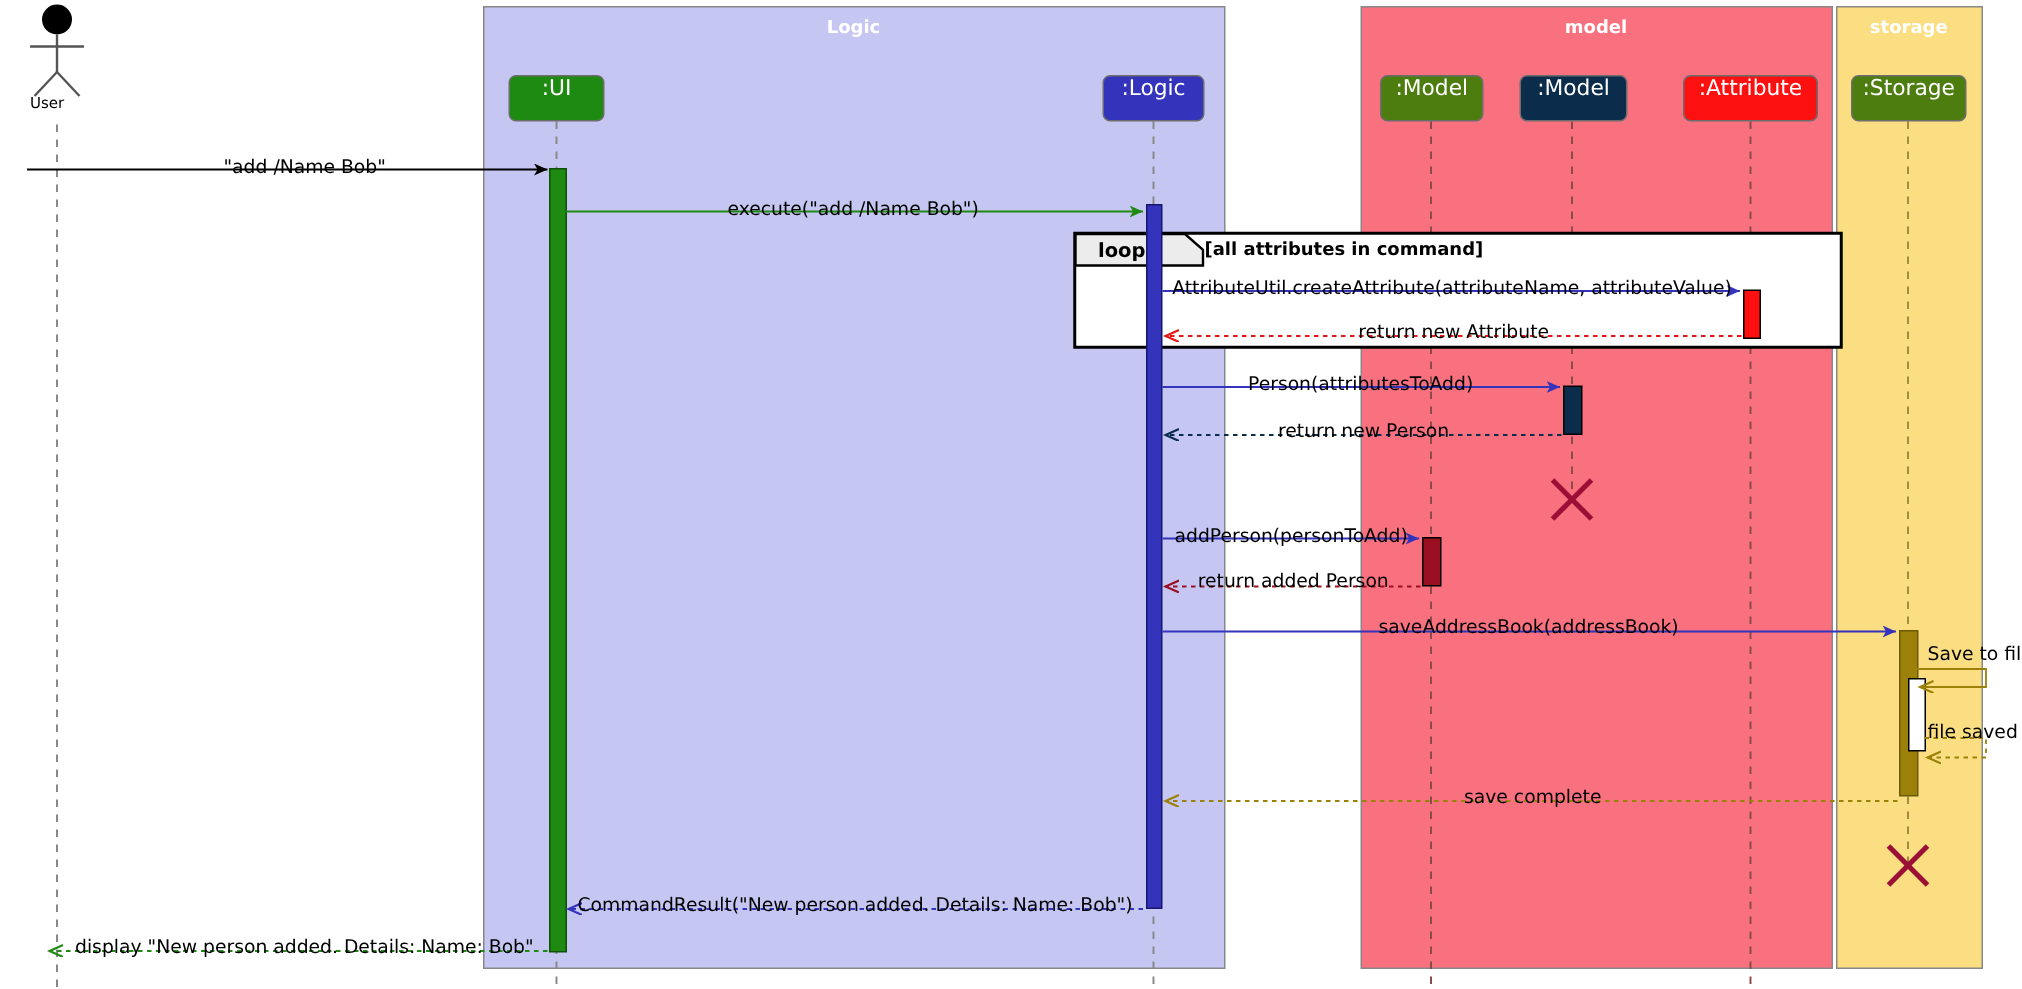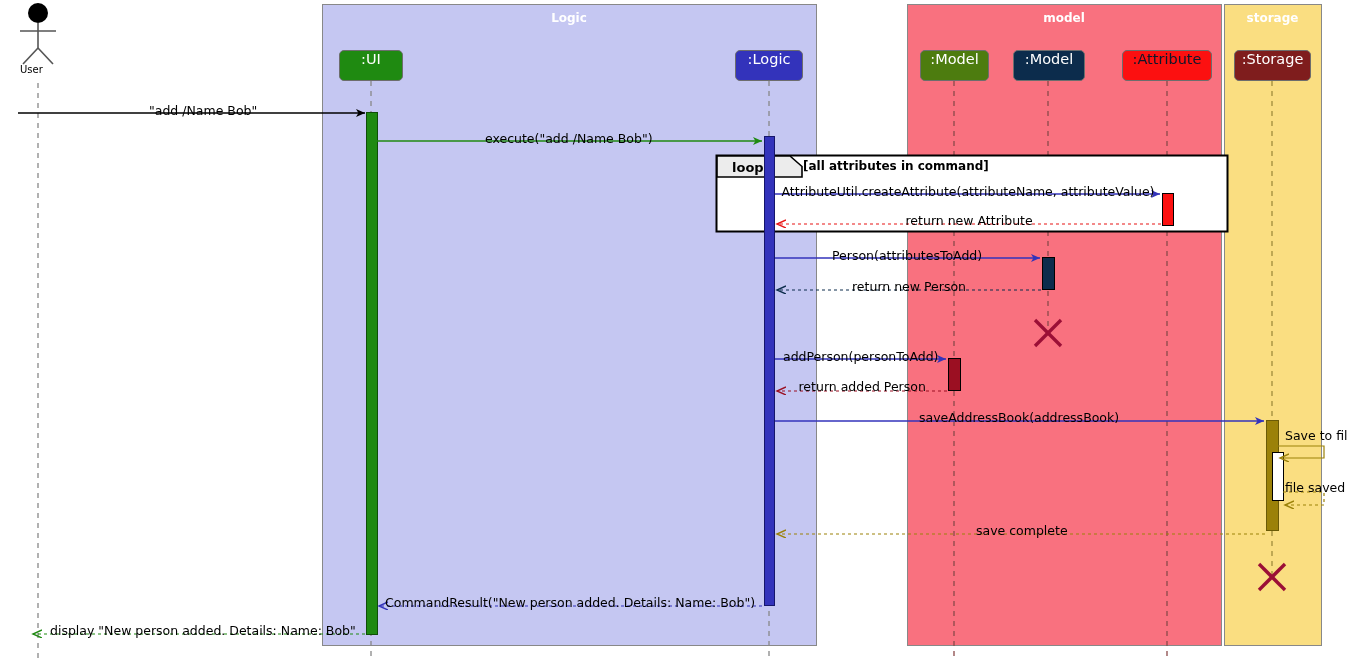--- a/index.html
+++ b/index.html
@@ -111,17 +111,17 @@
       <line x1="1269" y1="564" x2="1243" y2="590" stroke="#9b0f36" stroke-width="3.4" stroke-linecap="butt"></line>
     </svg>
 <div class="pkgtitle" style="left: 306px; top: 11px; width: 494px;">Logic</div><div class="pkgtitle" style="left: 891px; top: 11px; width: 314px;">model</div><div class="pkgtitle" style="left: 1208px; top: 11px; width: 97px;">storage</div><div class="actorlabel" style="left: 4px; top: 64px;">User</div><div class="lbl b" style="left: 716px; top: 160px; font-size: 13px;">loop</div><div class="lbl b" style="left: 787px; top: 159px; font-size: 12px;">[all attributes in command]</div><div class="lbl" style="left: 133px; top: 103px; white-space: nowrap;">"add /Name Bob"</div><div class="lbl" style="left: 469px; top: 131px; white-space: nowrap;">execute("add /Name Bob")</div><div class="lbl" style="left: 765.5px; top: 184px; white-space: nowrap;">AttributeUtil.createAttribute(attributeName, attributeValue)</div><div class="lbl" style="left: 889.5px; top: 213px; white-space: nowrap;">return new Attribute</div><div class="lbl" style="left: 816px; top: 248px; white-space: nowrap;">Person(attributesToAdd)</div><div class="lbl" style="left: 836px; top: 279px; white-space: nowrap;">return new Person</div><div class="lbl" style="left: 767px; top: 349px; white-space: nowrap;">addPerson(personToAdd)</div><div class="lbl" style="left: 782.5px; top: 379px; white-space: nowrap;">return added Person</div><div class="lbl" style="left: 903px; top: 410px; white-space: nowrap;">saveAddressBook(addressBook)</div><div class="lbl" style="left: 960px; top: 523px; white-space: nowrap;">save complete</div><div class="lbl" style="left: 369px; top: 595px; white-space: nowrap;">CommandResult("New person added. Details: Name: Bob")</div><div class="lbl" style="left: 34px; top: 623px; white-space: nowrap;">display "New person added. Details: Name: Bob"</div><div class="lbl" style="left: 1269px; top: 428px;">Save to file</div><div class="lbl" style="left: 1269px; top: 480px;">file saved</div><div class="pbox" style="left: 323px; top: 50px; width: 64px; height: 31px; background: rgb(31, 138, 17); border: 1px solid rgb(109, 109, 109); color: rgb(255, 255, 255);">
       <span>:UI</span>
     </div><div class="pbox" style="left: 719px; top: 50px; width: 68px; height: 31px; background: rgb(51, 51, 187); border: 1px solid rgb(109, 109, 109); color: rgb(255, 255, 255);">
       <span>:Logic</span>
     </div><div class="pbox" style="left: 904px; top: 50px; width: 69px; height: 31px; background: #4d7c0f; border: 1px solid rgb(109, 109, 109); color: rgb(255, 255, 255);">
       <span>:Model</span>
     </div><div class="pbox" style="left: 997px; top: 50px; width: 72px; height: 31px; background: rgb(12, 44, 76); border: 1px solid rgb(109, 109, 109); color: rgb(255, 255, 255);">
       <span>:Model</span>
-    </div><div class="pbox" style="left: 1106px; top: 50px; width: 90px; height: 31px; background: rgb(252, 16, 16); border: 1px solid rgb(109, 109, 109); color: #0f172a;">
+    </div><div class="pbox" style="left: 1106px; top: 50px; width: 90px; height: 31px; background: rgb(252, 16, 16); border: 1px solid rgb(109, 109, 109); color: #ffffff;">
       <span>:Attribute</span>
-    </div><div class="pbox" style="left: 1218px; top: 50px; width: 77px; height: 31px; background: #7f1d1d; border: 1px solid rgb(109, 109, 109); color: rgb(255, 255, 255);">
+    </div><div class="pbox" style="left: 1218px; top: 50px; width: 77px; height: 31px; background: #4d7c0f; border: 1px solid rgb(109, 109, 109); color: rgb(255, 255, 255);">
       <span>:Storage</span>
     </div></div>
 
 </body></html>

